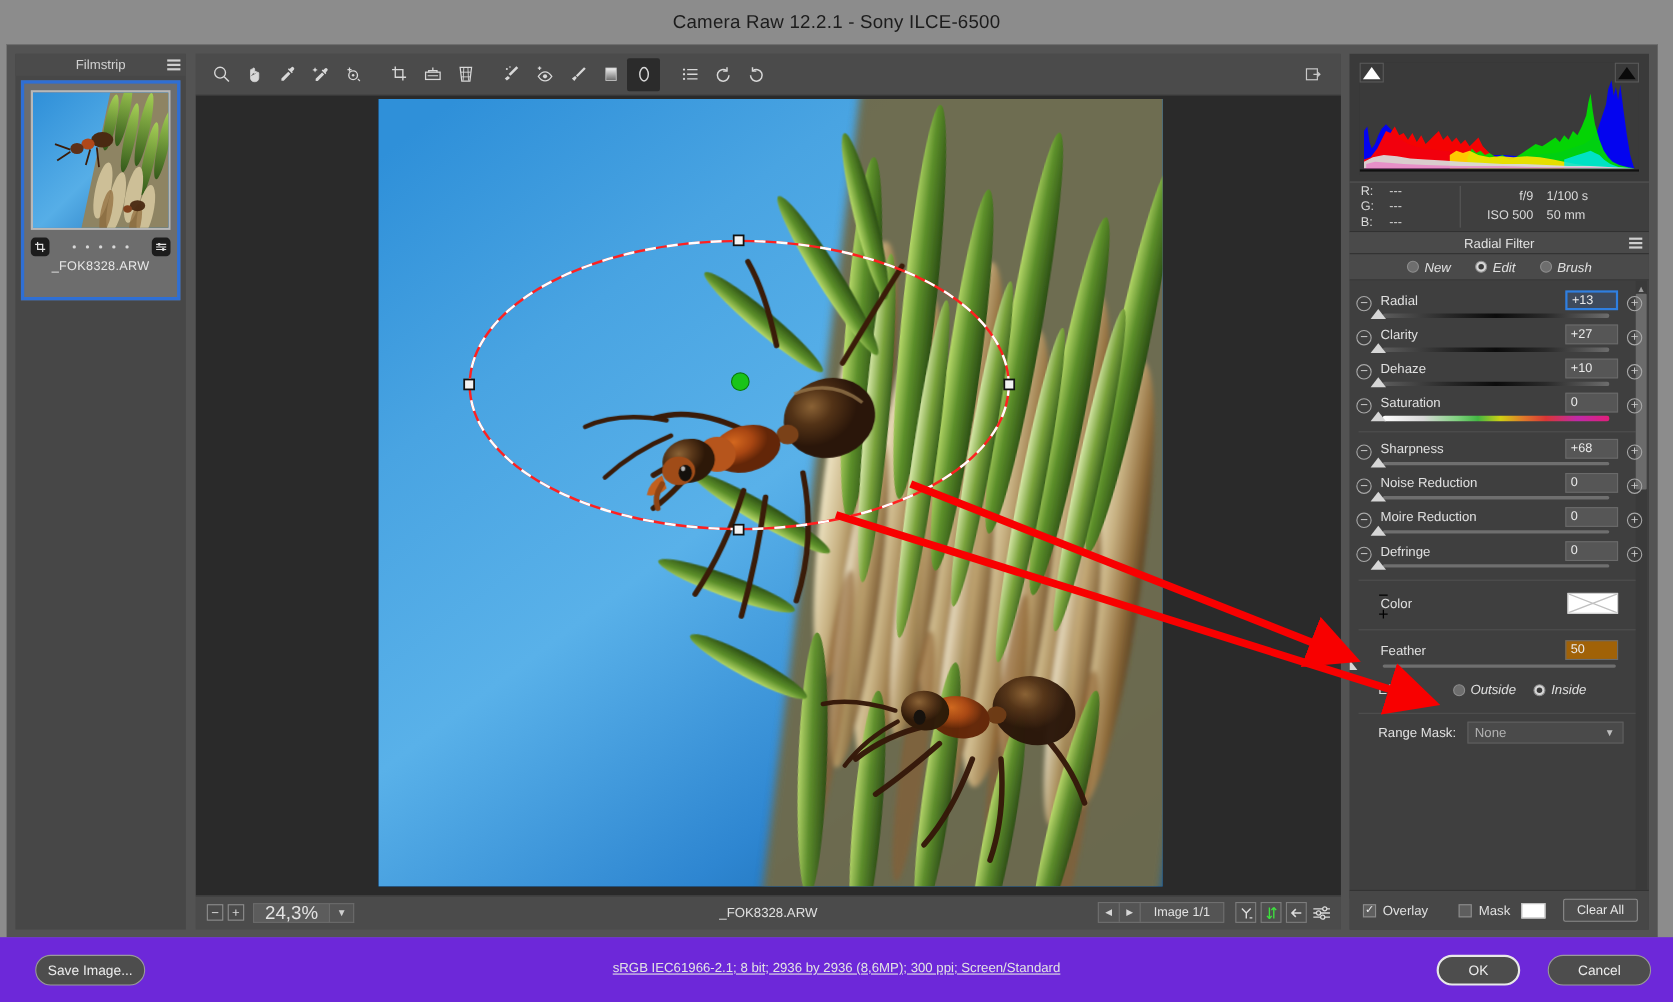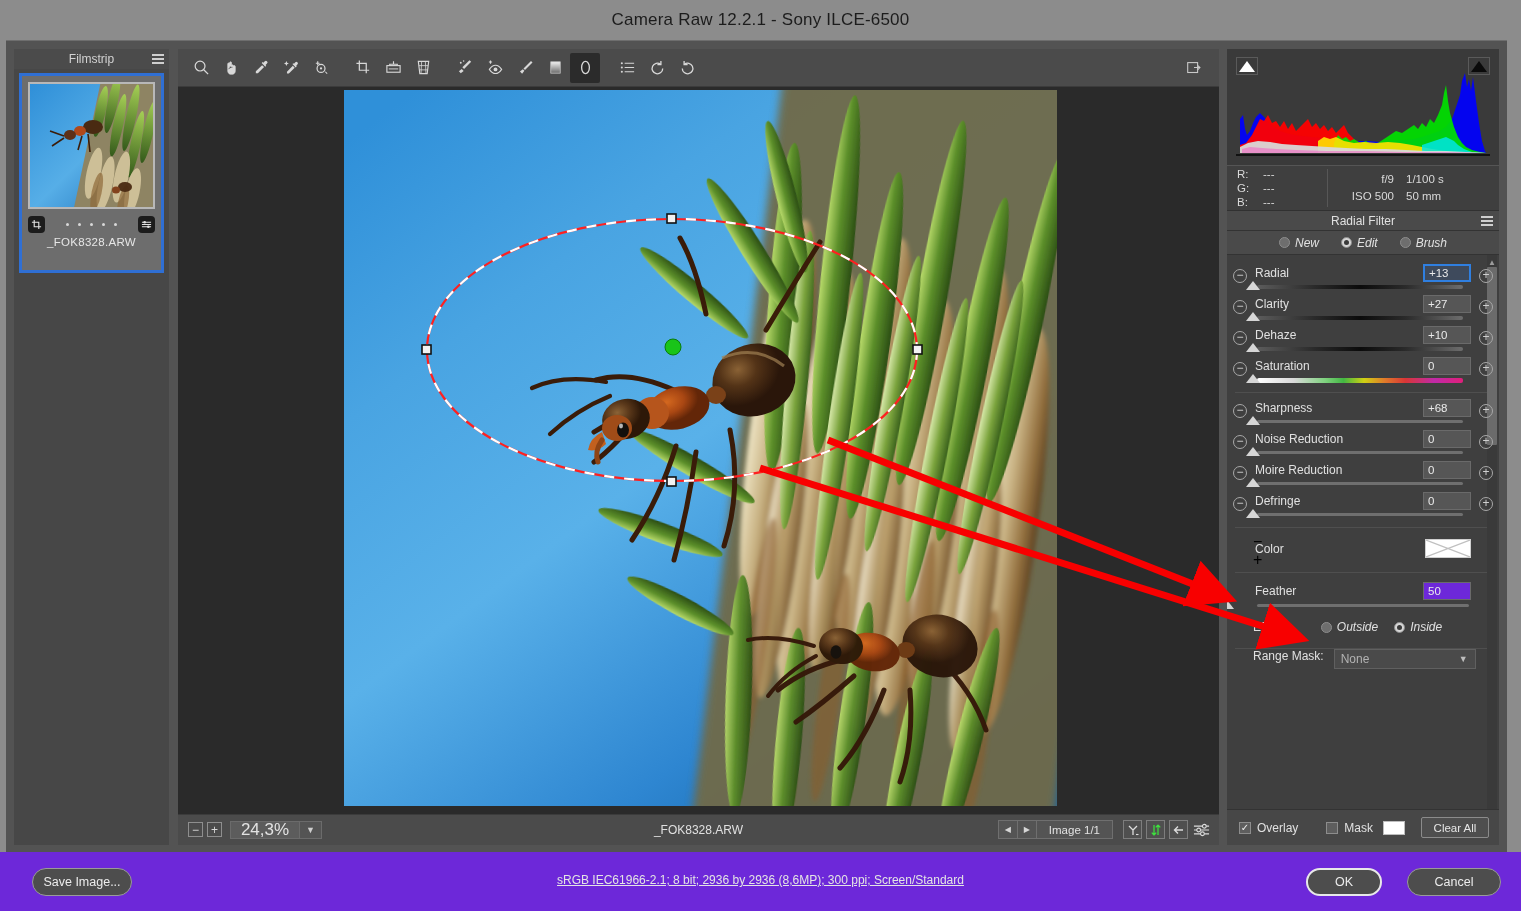--- a/index.html
+++ b/index.html
@@ -290,32 +290,32 @@
 
   .colorrow { position: relative; height: 34px; padding: 0 28px 0 26px; }
   .color-swatch {
     position: absolute; right: 28px; top: 6px; width: 46px; height: 19px;
     background: #ffffff; border: 1px solid #cfcfcf;
   }
   .feather-row { position: relative; height: 34px; }
   .flabel { position: absolute; left: 28px; top: 6px; font-size: 12px; color: #e0e0e0; }
   .fval {
     position: absolute; right: 28px; top: 4px; width: 48px; height: 18px;
-    background: #6d28d9; border: 1px solid #6a6a6a; color: #eaeaea;
+    background: #a16207; border: 1px solid #6a6a6a; color: #eaeaea;
     font-size: 11.5px; padding-left: 4px; line-height: 16px;
   }
   .effect-row {
     position: relative; height: 30px; display: flex; align-items: center;
     padding-left: 26px; gap: 16px;
   }
   .effect-label { font-size: 12px; color: #e0e0e0; margin-right: 18px; }
 
   .rangemask-sep { height: 1px; background: #4f4f4f; margin: 6px 8px 0; }
   .rangemask {
-    position: relative; height: 34px; display: flex; align-items: flex-start; padding-left: 26px;
+    position: relative; height: 34px; display: flex; align-items: center; padding-left: 26px;
   }
   .rm-label { font-size: 12px; color: #e0e0e0; margin-right: 10px; }
   .rm-select {
     position: relative; width: 142px; height: 20px;
     background: #4a4a4a; border: 1px solid #606060;
     color: #b2b2b2; font-size: 12px;
     display: flex; align-items: center; padding-left: 6px;
   }
   .rm-caret { position: absolute; right: 7px; color: #bdbdbd; font-size: 9px; }
 

